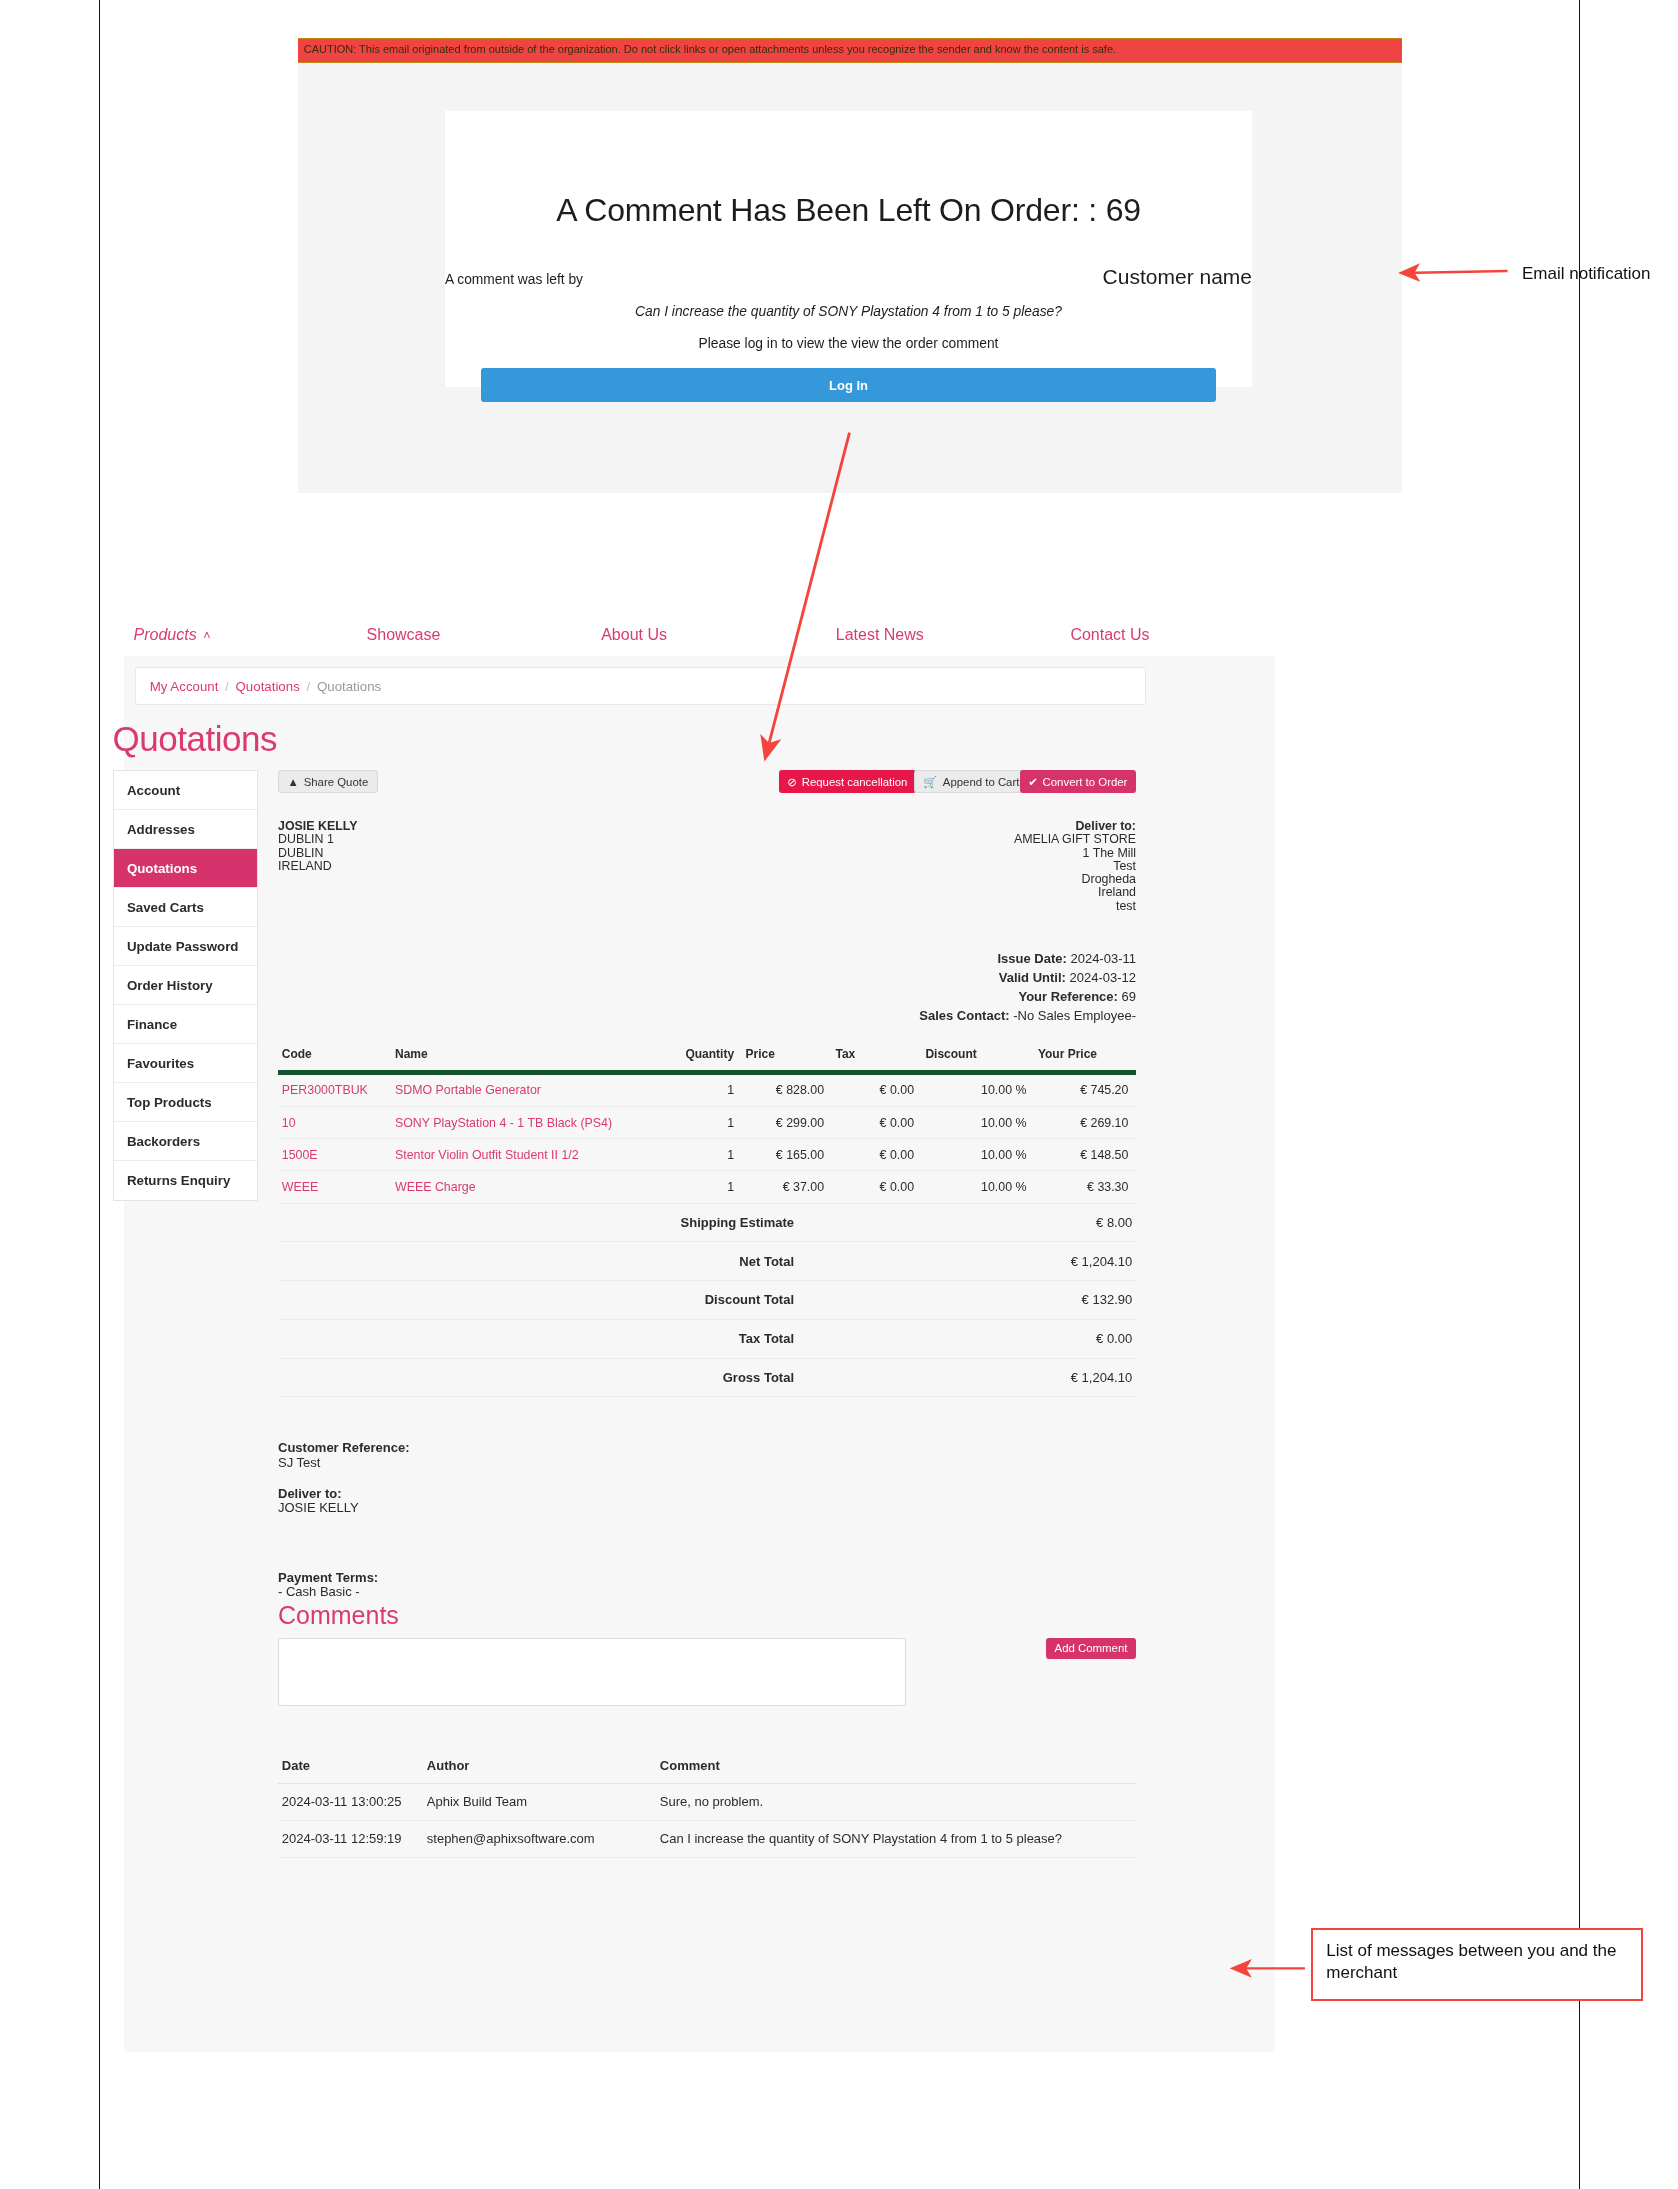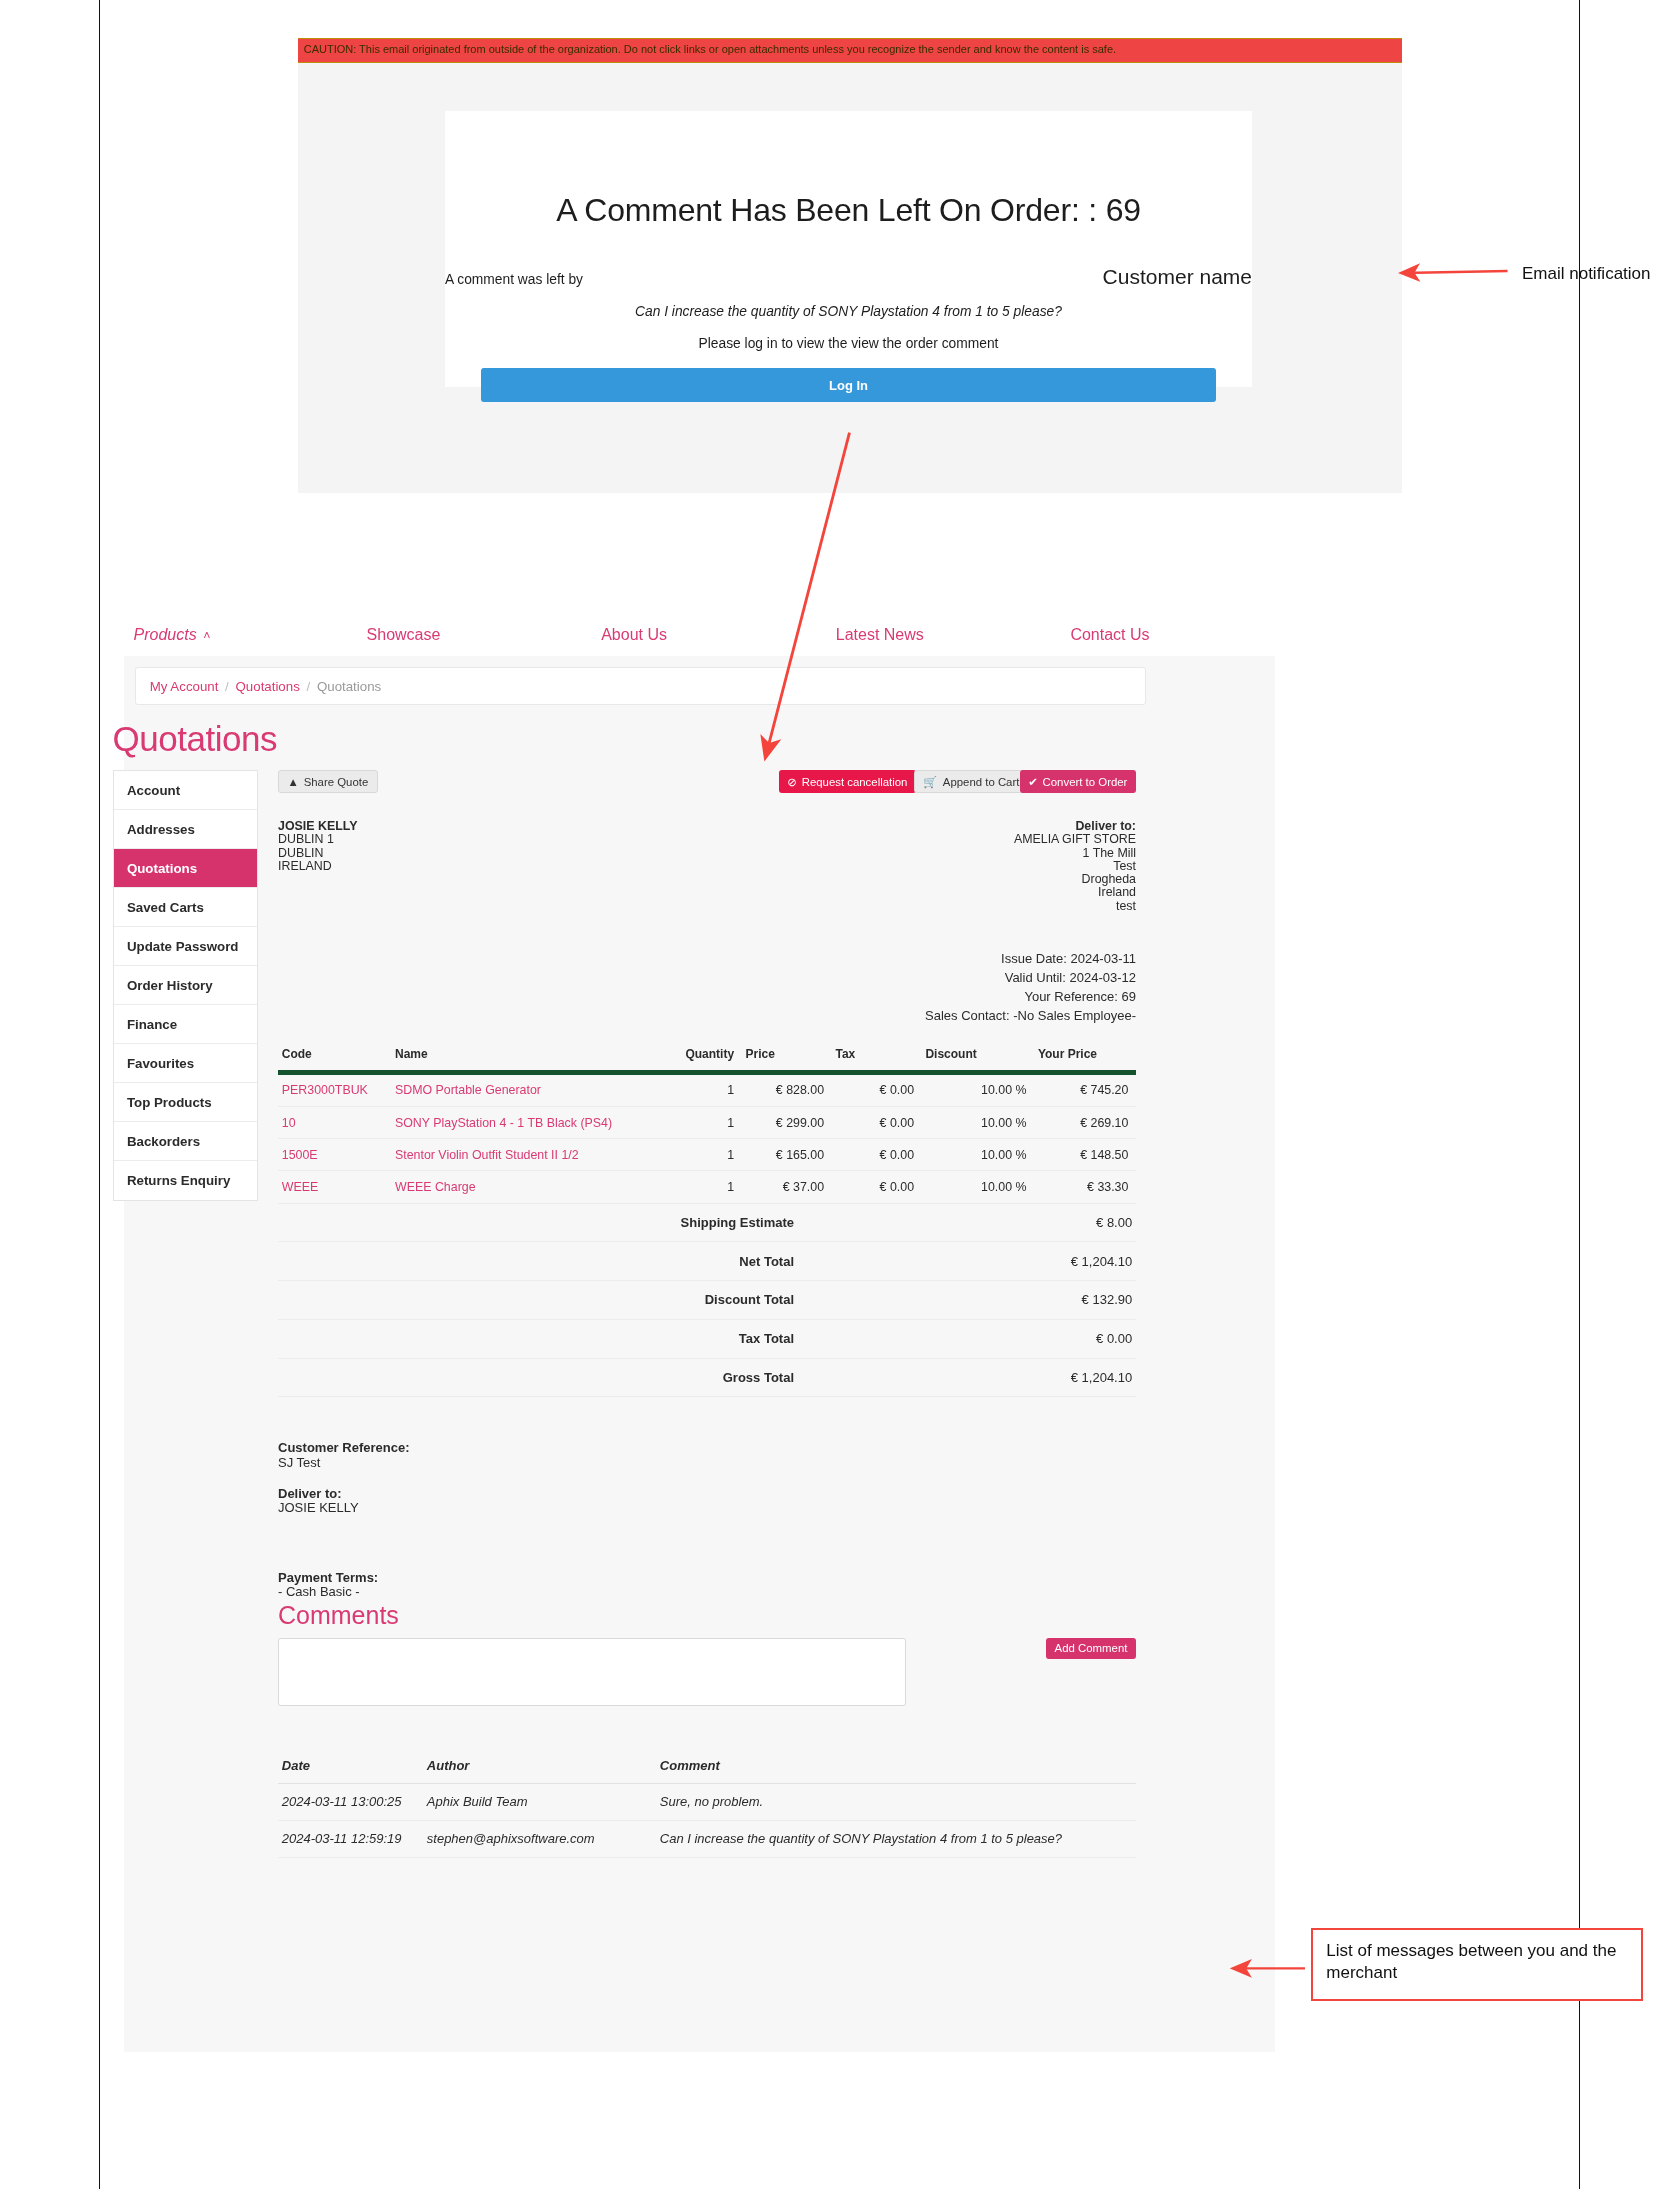--- a/index.html
+++ b/index.html
@@ -127,21 +127,21 @@
   #btn-convert { background:#d6336c; position:absolute; right:0; top:0; }
 
   #addr-row { position:relative; margin-top:18px; height:100px; font-size:12.4px; color:#2b2b2b; }
   #addr-left { position:absolute; left:0; top:0; line-height:13px; }
   #addr-left .name { font-weight:bold; }
   #addr-left div { margin-bottom:0px; padding-bottom:0; line-height:13.3px; }
   #addr-right { position:absolute; right:0; top:0; text-align:right; line-height:13.3px; }
   #addr-right .lbl { font-weight:bold; }
 
   #meta-block { margin-top:28.5px; text-align:right; font-size:13px; color:#2b2b2b; line-height:19px; }
-  #meta-block .lbl { font-weight:normal; }
+  #meta-block .lbl { font-weight:bold; }
 
   
   #items-table { width:100%; border-collapse:collapse; margin-top:17px; font-size:12.4px; }
   #items-table th {
     text-align:left; font-size:12px; color:#2b2b2b; font-weight:bold;
     padding:5.7px 5.7px 8.6px 3.8px; border-bottom:5px solid #14532d;
   }
   #items-table td { padding:8.6px 5.7px 8.6px 3.8px; border-bottom:1px solid #ececec; color:#2b2b2b; }
   #items-table td.link { color:#d93a72; }
   #items-table th.num, #items-table td.num { text-align:right; padding-right:7.6px; }
@@ -161,21 +161,21 @@
   #comments-heading { color:#d93a72; font-size:25px; margin-top:1.9px; font-weight:400; }
   #comment-box {
     width:628px; height:68px; margin-top:7.6px;
     border:1px solid #d9d9d9; border-radius:2.9px; background:#fff;
     resize:none; font-family:"Liberation Sans", sans-serif; font-size:12.4px; padding:5.7px;
   }
   #btn-add-comment {
     background:#d6336c; position:relative; float:right; margin-top:7.6px; height:21px; font-size:11.4px;
   }
 
-  #comments-table { width:100%; border-collapse:collapse; font-size:13px; margin-top:44px; clear:both;font-style:italic; }
+  #comments-table { width:100%; border-collapse:collapse; font-size:13px; margin-top:44px; clear:both; }
   #comments-table th {
     text-align:left; font-weight:bold; color:#2b2b2b; font-size:13px;
     padding:5.7px 3.8px 9.5px 3.8px; border-bottom:1px solid #e2e2e2;
   }
   #comments-table td { padding:10.5px 3.8px; border-bottom:1px solid #ececec; color:#2b2b2b; }
   #comments-table .c-date { width:145px; }
   #comments-table .c-auth { width:233px; }
 
   
   .anno-text { position:absolute; font-size:17px; color:#111; line-height:21px; }

